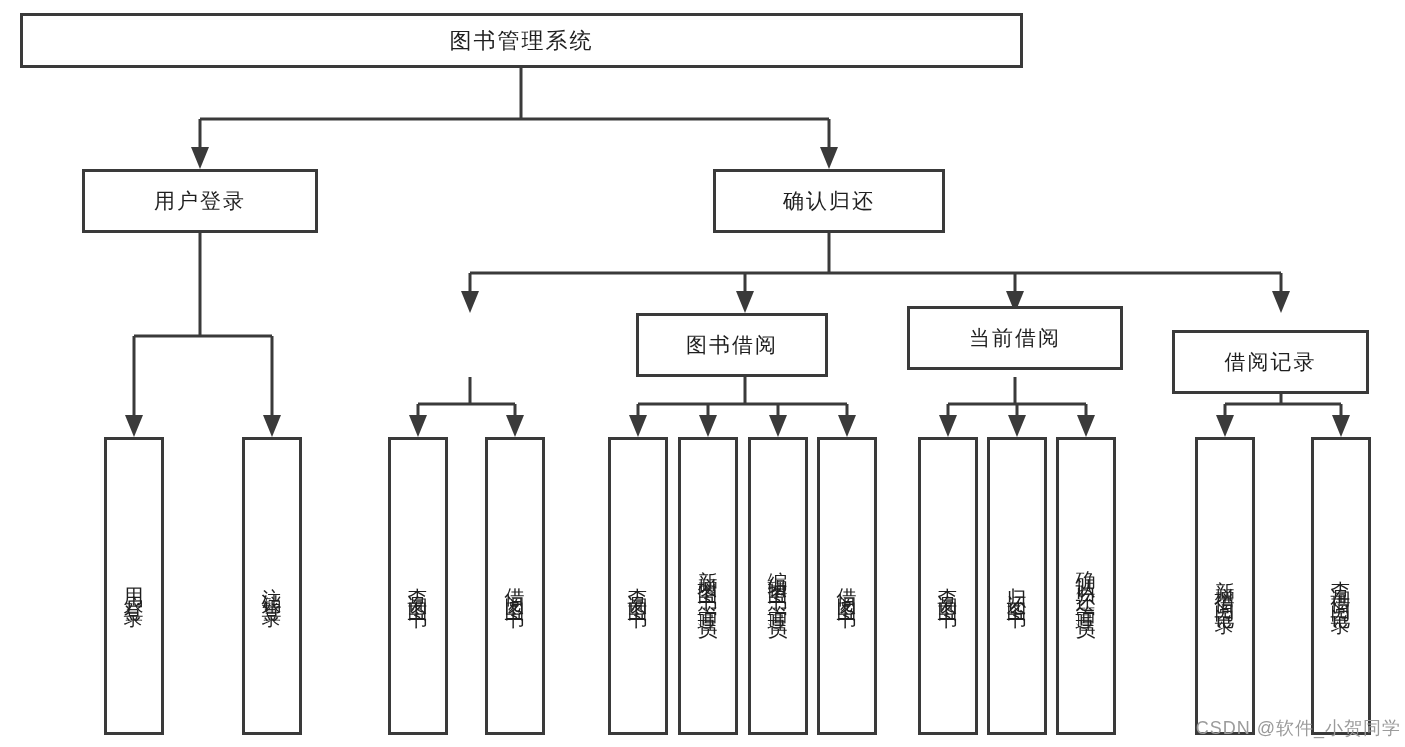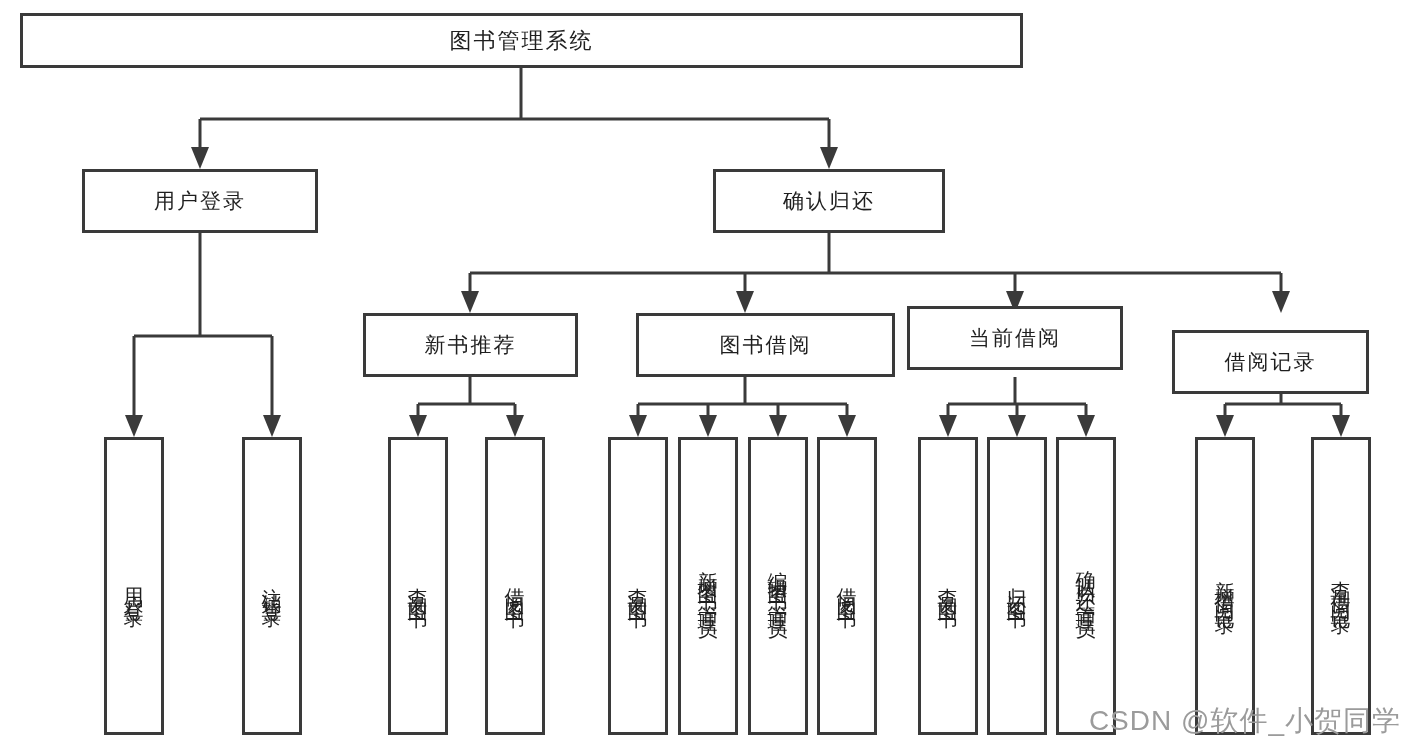--- a/index.html
+++ b/index.html
@@ -16,21 +16,21 @@
   }
   .node .lbl{white-space:nowrap;}
   .root .lbl{font-size:22px;letter-spacing:2px;}
   .h .lbl{font-size:21px;letter-spacing:2px;}
   .leaf .lbl{
     writing-mode:vertical-rl;text-orientation:mixed;
     font-size:20px;letter-spacing:7px;white-space:normal;line-height:1.1;
   }
   .watermark{
     position:absolute;right:4px;bottom:7px;z-index:3;
-    color:var(--wm,#9b9b9b);font-size:28px;letter-spacing:1px;white-space:nowrap;
+    color:var(--wm,#9b9b9b);font-size:18px;letter-spacing:1px;white-space:nowrap;
   }
 </style>
 </head>
 <body>
 
 <div class="canvas">
 
   <svg class="wires" width="1405" height="747" viewBox="0 0 1405 747">
     <g stroke="#3a3a3a" stroke-width="3" fill="none">
       <path d="M521 68 V119 M200 119 H829 M200 119 V150 M829 119 V150"></path>
@@ -68,24 +68,21 @@
     <span class="lbl">图书管理系统</span>
   </div>
 
   <div class="node h" style="left:82px;top:169px;width:236px;height:64px">
     <span class="lbl">用户登录</span>
   </div>
   <div class="node h" style="left:713px;top:169px;width:232px;height:64px">
     <span class="lbl">确认归还</span>
   </div>
 
-  <div class="node h" style="left:363px;top:313px;width:215px;height:64px">
-    <span class="lbl">新书推荐</span>
-  </div>
-  <div class="node h" style="left:636px;top:313px;width:259px;height:64px">
+  <div class="node h" style="left:636px;top:313px;width:192px;height:64px">
     <span class="lbl">图书借阅</span>
   </div>
   <div class="node h" style="left:907px;top:306px;width:216px;height:64px">
     <span class="lbl">当前借阅</span>
   </div>
   <div class="node h" style="left:1172px;top:330px;width:197px;height:64px">
     <span class="lbl">借阅记录</span>
   </div>
 
   <div class="node leaf" style="left:104px;top:437px;width:60px;height:298px">

